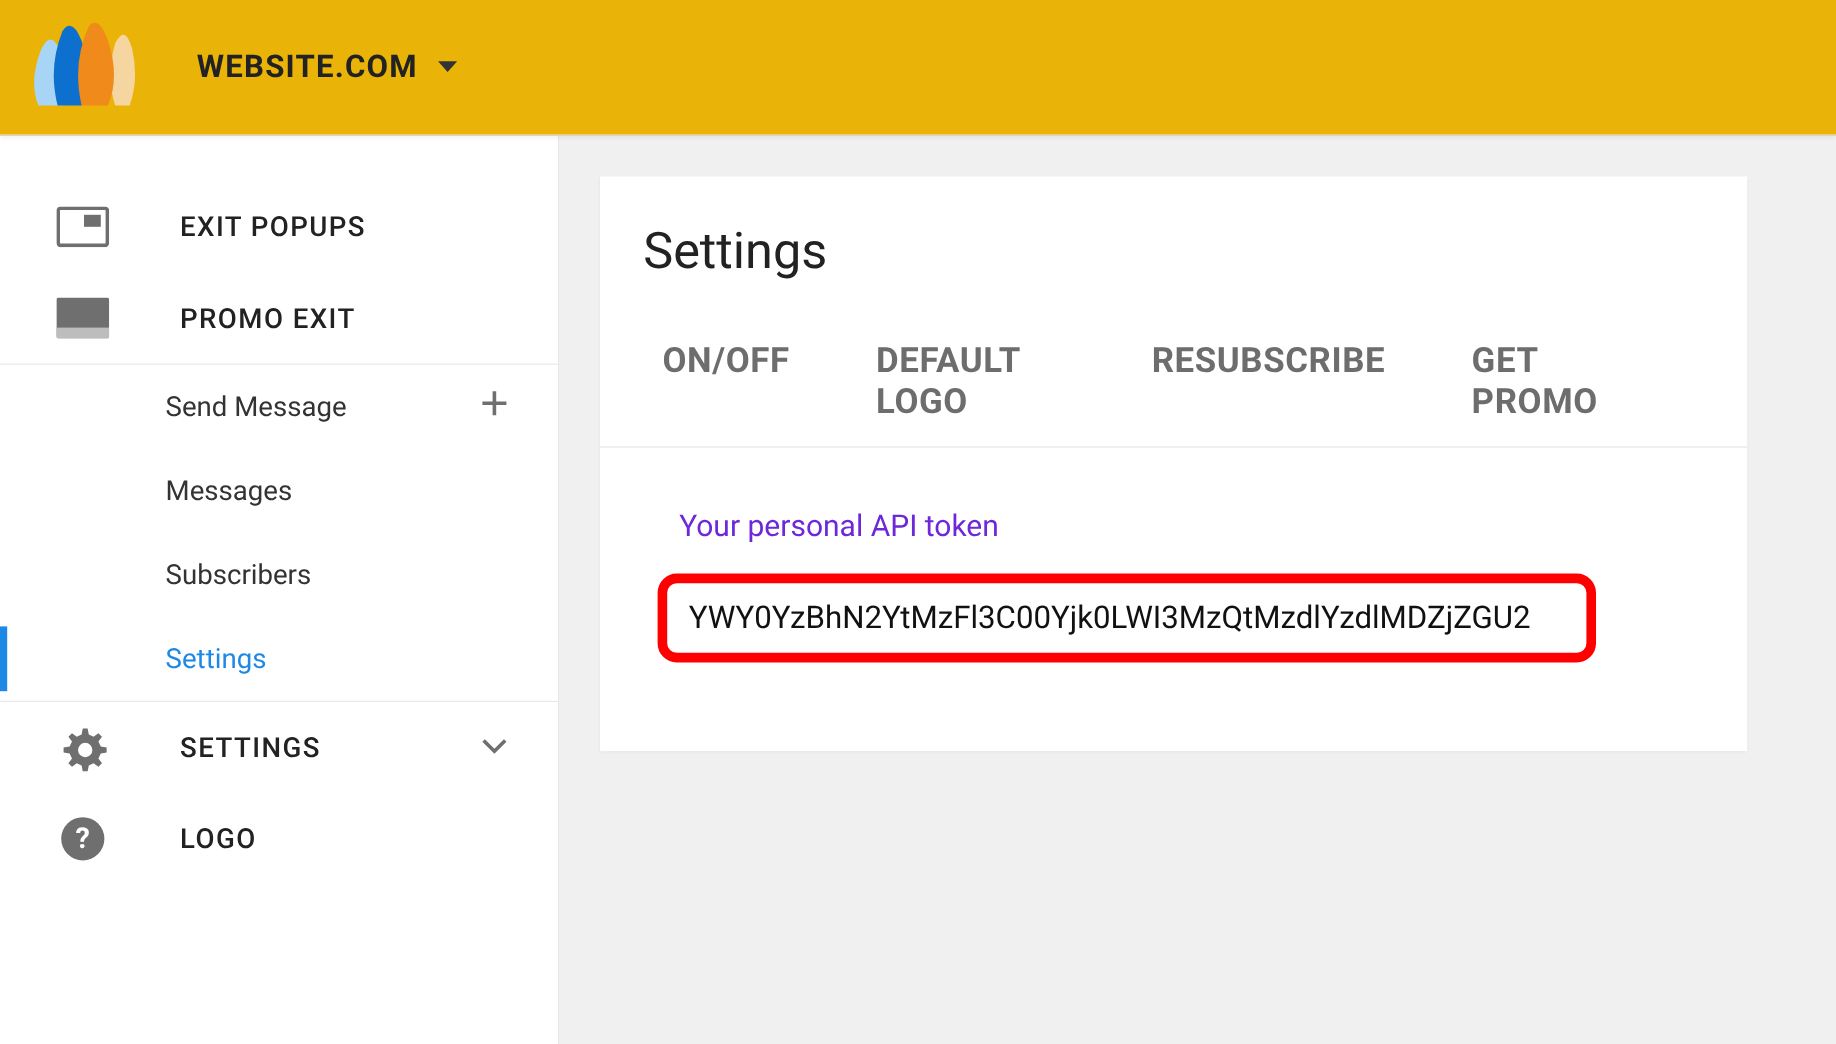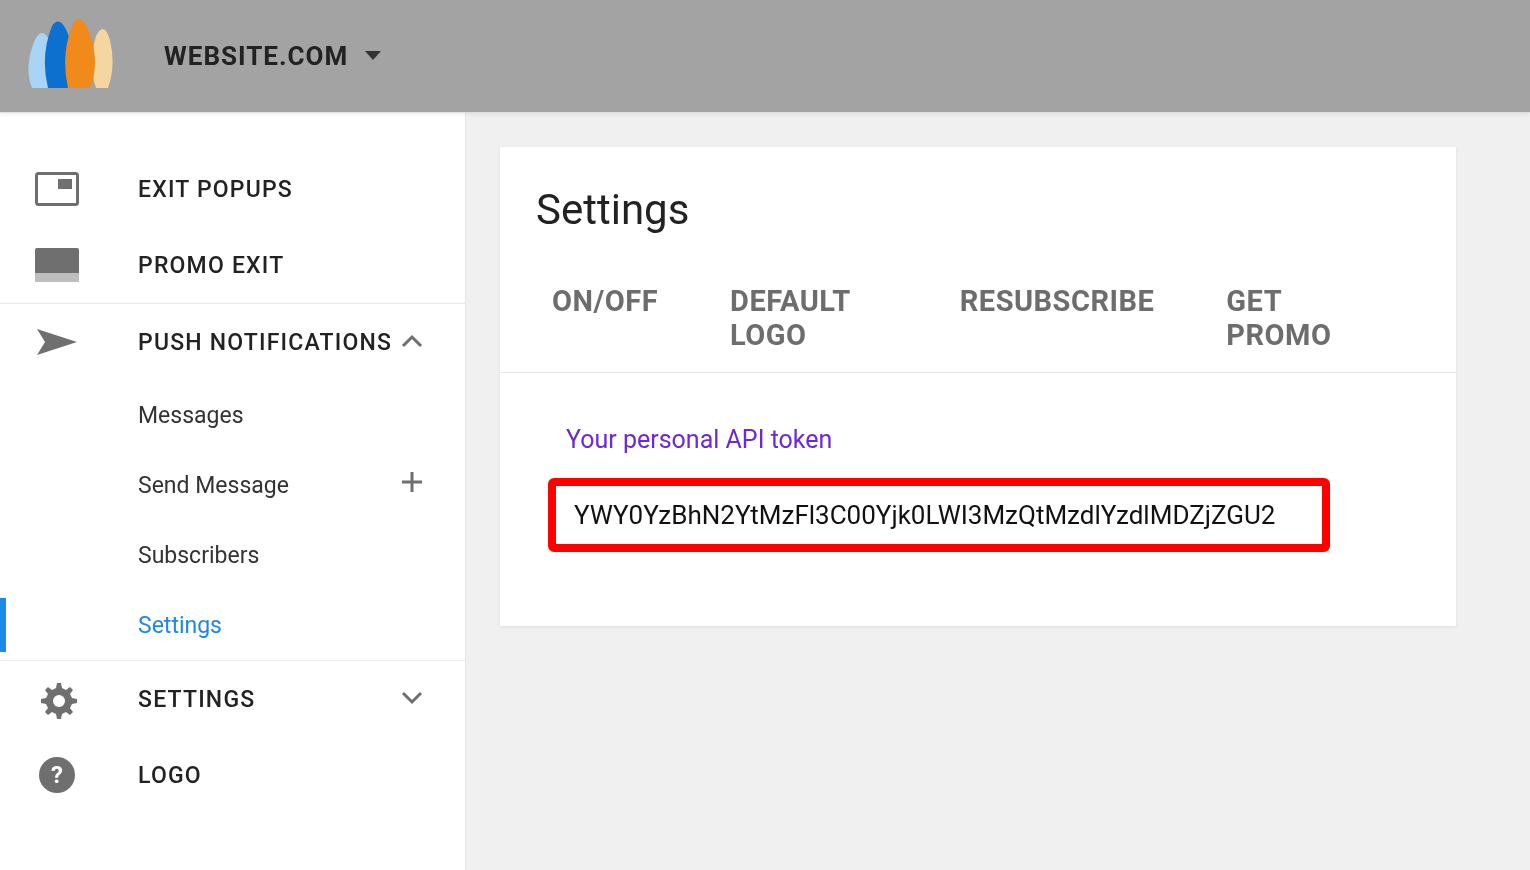--- a/index.html
+++ b/index.html
@@ -8,21 +8,21 @@
     font-family: -apple-system, BlinkMacSystemFont, "Segoe UI", Roboto, Arial, sans-serif;
     background: #f5f5f5;
     width: 1530px;
     height: 870px;
     overflow: hidden;
   }
 
   
   .header {
     height: 113px;
-    background: #a3a3a3;
+    background: #eab308;
     display: flex;
     align-items: center;
     padding-left: 24px;
     border-bottom: 1px solid #e0e0e0;
     box-shadow: 0 2px 4px rgba(0,0,0,0.06);
     position: relative;
     z-index: 2;
   }
   .logo {
     width: 90px;
@@ -57,21 +57,21 @@
   .sidebar {
     width: 466px;
     background: #fff;
     border-right: 1px solid #e5e5e5;
     padding-top: 38px;
   }
   .nav-item {
     display: flex;
     align-items: center;
     height: 76px;
-    padding-left: 34px;
+    padding-left: 46px;
     cursor: pointer;
     position: relative;
   }
   .nav-item.top-level .nav-icon {
     width: 46px;
     height: 46px;
     display: flex;
     align-items: center;
     justify-content: center;
     flex-shrink: 0;
@@ -172,21 +172,21 @@
     padding: 52px 48px 74px 48px;
   }
   .field-label {
     font-size: 25px;
     color: #6d28d9;
     margin-left: 18px;
     margin-bottom: 24px;
   }
   .token-box {
     border: 8px solid #ff0000;
-    border-radius: 6px;
+    border-radius: 16px;
     padding: 14px 18px;
     width: 782px;
   }
   .token-text {
     font-size: 26px;
     color: #111;
     font-family: inherit;
     word-break: break-all;
   }
 
@@ -231,48 +231,35 @@
         <svg width="44" height="34" viewBox="0 0 44 34">
           <rect x="0" y="0" width="44" height="34" rx="2" fill="#6f6f6f"></rect>
           <rect x="0" y="25" width="44" height="9" fill="#bdbdbd"></rect>
         </svg>
       </span>
       <span class="nav-label">PROMO EXIT</span>
     </div>
 
     <div class="nav-section-divider"></div>
 
-    <div class="nav-item top-level">
-      <span class="nav-icon">
-        <svg width="44" height="34" viewBox="0 0 44 34">
-          <path d="M 2 4 L 42 17 L 2 30 L 10 17 Z" fill="#6f6f6f"></path>
-        </svg>
-      </span>
-      <span class="nav-label">PUSH NOTIFICATIONS</span>
-      <span class="nav-trailing">
-        <svg width="22" height="14" viewBox="0 0 22 14">
-            <path d="M2 12 L11 3 L20 12" fill="none" stroke="#6f6f6f" stroke-width="3"></path>
-          </svg>
-      </span>
-    </div>
 
     <div class="sub-nav">
-      <div class="sub-item">
-        <span>Messages</span>
-      </div>
       <div class="sub-item">
         <span>Send Message</span>
         <span class="sub-trailing">
           <svg width="22" height="22" viewBox="0 0 22 22">
             <line x1="11" y1="1" x2="11" y2="21" stroke="#6f6f6f" stroke-width="3"></line>
             <line x1="1" y1="11" x2="21" y2="11" stroke="#6f6f6f" stroke-width="3"></line>
           </svg>
         </span>
       </div>
       <div class="sub-item">
+        <span>Messages</span>
+      </div>
+      <div class="sub-item">
         <span>Subscribers</span>
       </div>
       <div class="sub-item active">
         <span>Settings</span>
       </div>
     </div>
 
     <div class="nav-section-divider"></div>
 
     <div class="nav-item top-level">

